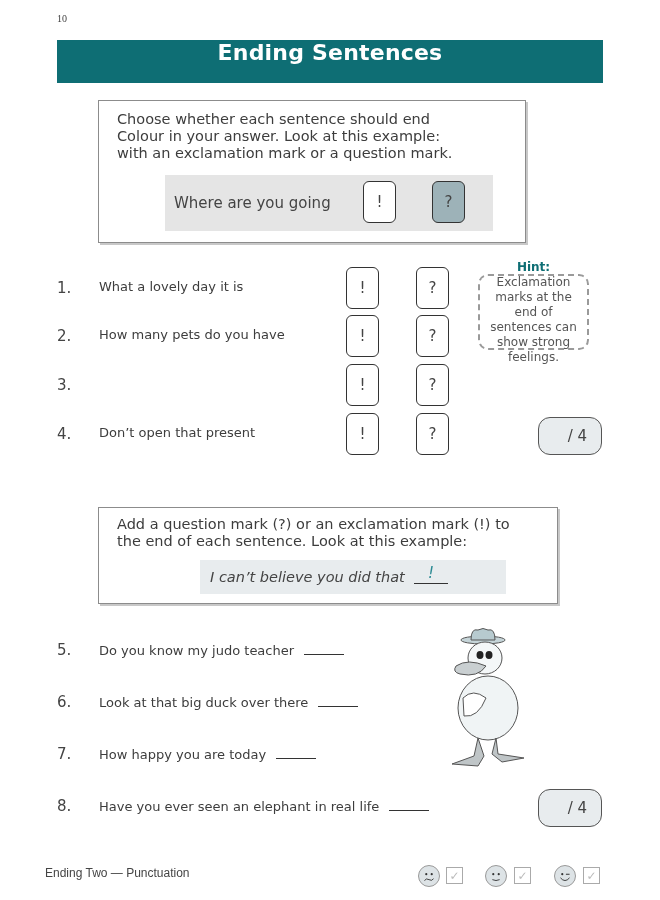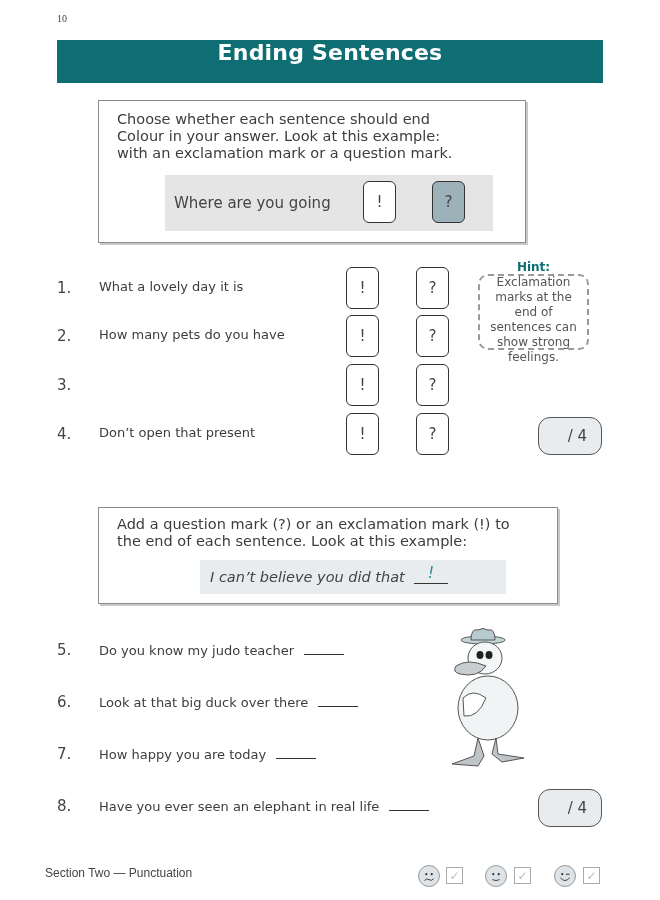--- a/index.html
+++ b/index.html
@@ -131,21 +131,21 @@
   <ellipse cx="51" cy="27" rx="3.5" ry="4" fill="#222"></ellipse>
   <path d="M18 38 Q30 30 48 38 Q40 50 22 46 Q14 44 18 38 Z" fill="#c9cfd1" stroke="#555" stroke-width="1"></path>
   <ellipse cx="50" cy="80" rx="30" ry="32" fill="#f0f4f5" stroke="#555" stroke-width="1"></ellipse>
   <path d="M25 70 Q35 60 48 70 Q40 90 26 88 Z" fill="#fff" stroke="#555" stroke-width="1"></path>
   <path d="M40 110 L36 128 L14 136 L40 138 L46 128 Z" fill="#bfc5c7" stroke="#555" stroke-width="1"></path>
   <path d="M58 110 L60 126 L86 130 L64 134 L54 126 Z" fill="#bfc5c7" stroke="#555" stroke-width="1"></path>
 </svg>
 
 <div class="score" style="left:538px; top:789px;">/ 4</div>
 
-<div class="footer-text">Section Two — Punctuation</div>
+<div class="footer-text">Ending Two — Punctuation</div>
 
 <svg class="face" style="left:418px; top:865px;" viewBox="0 0 22 22">
   <circle cx="8" cy="9" r="1.2" fill="#333"></circle>
     <circle cx="14" cy="9" r="1.2" fill="#333"></circle>
   <path d="M6 16 Q8 13 11 15 Q14 17 16 14" stroke="#333" fill="none" stroke-width="1"></path>
 </svg>
 <div class="tick" style="left:446px; top:867px;">✓</div>
 
 <svg class="face" style="left:485px; top:865px;" viewBox="0 0 22 22">
   <circle cx="8" cy="9" r="1.2" fill="#333"></circle>

